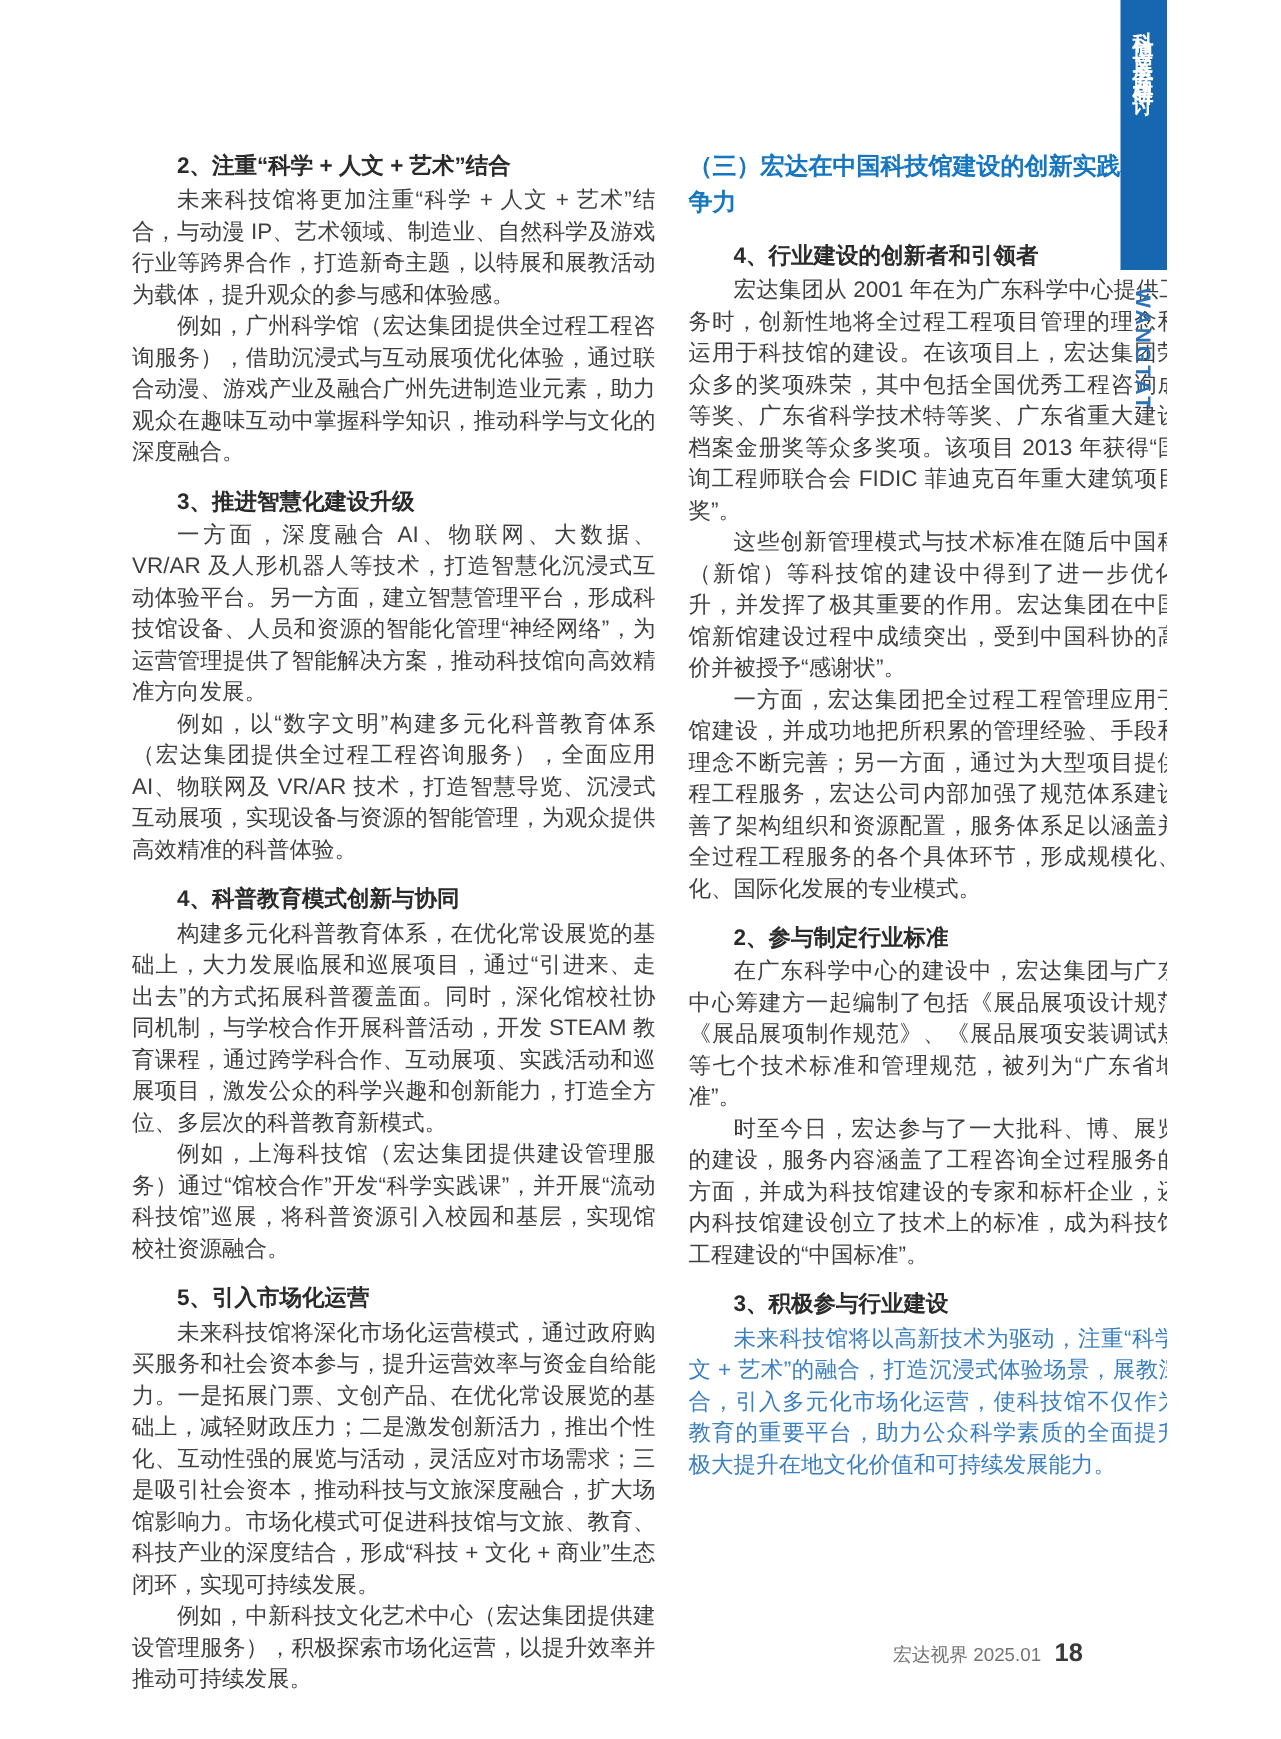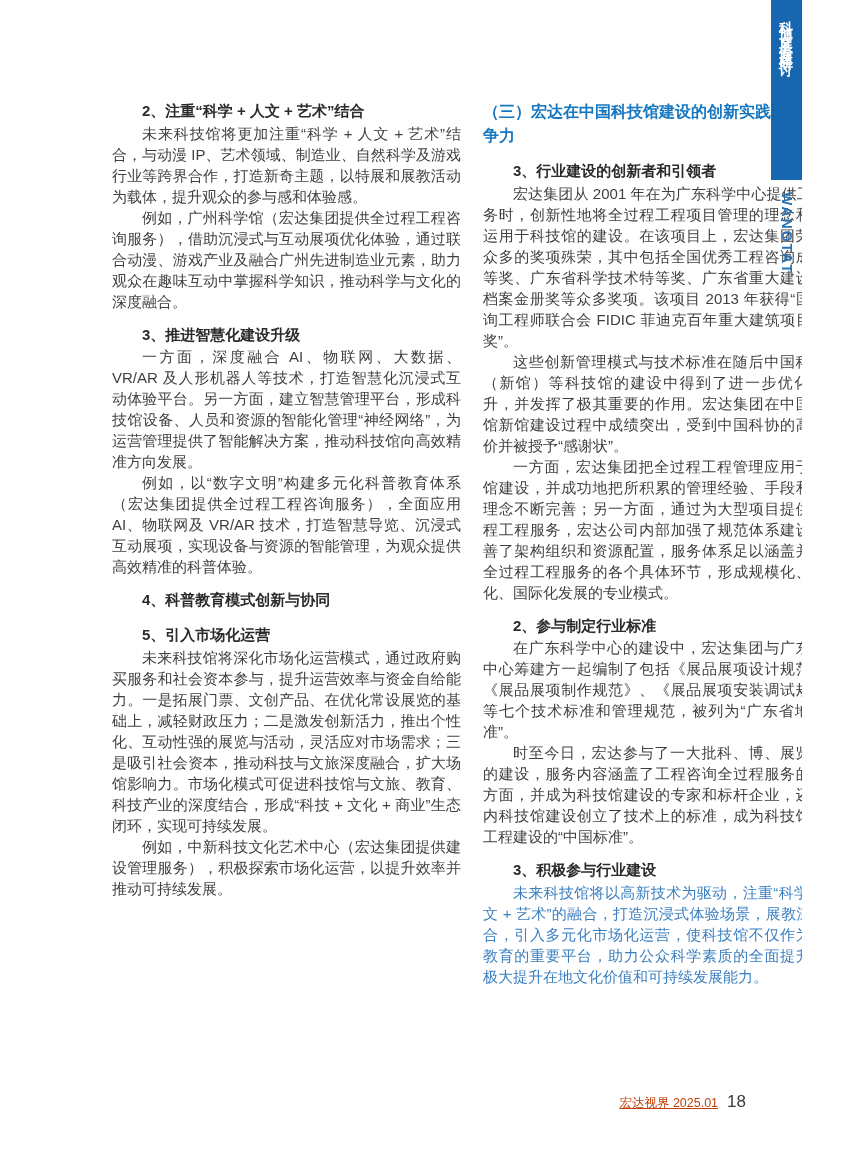--- a/index.html
+++ b/index.html
@@ -1,19 +1,18 @@
 <!DOCTYPE html>
 <html><head>
 <meta charset="utf-8">
 <style>
   html,body{margin:0;padding:0;background:#ffffff;}
   .page{
     position:relative;width:778px;height:1159px;background:#ffffff;overflow:hidden;
     font-family:"Liberation Sans","DejaVu Sans",sans-serif;
-    margin-left:24px;
   }
   .content{
     position:absolute;left:88px;top:100px;width:730px;
     display:flex;gap:22px;
   }
   .col-left{width:349px;}
   .col-right{width:359px;}
   .col p{
     margin:0;text-indent:2em;text-align:justify;
     font-size:15px;line-height:21px;color:#3f3f3f;
@@ -41,50 +40,52 @@
     display:flex;justify-content:center;align-items:flex-start;
   }
   .brand-vertical .vtext{
     writing-mode:vertical-rl;
     color:#2a72b5;font-size:14px;font-weight:700;letter-spacing:2px;
   }
   .footer{
     position:absolute;right:56px;top:1092px;
     display:flex;align-items:baseline;gap:9px;
   }
-  .footer .journal{font-size:12.5px;color:#c2410c;text-decoration:underline;}
-  .footer .pageno{font-size:17px;font-weight:400;color:#3a3a3a;}
+  .footer .journal{font-size:12.5px;color:#737373;}
+  .footer .pageno{font-size:17px;font-weight:700;color:#3a3a3a;}
 </style>
 </head>
 <body>
 
 <div class="page">
 
   <div class="content">
 
     <div class="col col-left">
       <h3 class="section-heading">2、注重“科学 + 人文 + 艺术”结合</h3>
       <p>未来科技馆将更加注重“科学 + 人文 + 艺术”结合，与动漫 IP、艺术领域、制造业、自然科学及游戏行业等跨界合作，打造新奇主题，以特展和展教活动为载体，提升观众的参与感和体验感。</p>
       <p>例如，广州科学馆（宏达集团提供全过程工程咨询服务），借助沉浸式与互动展项优化体验，通过联合动漫、游戏产业及融合广州先进制造业元素，助力观众在趣味互动中掌握科学知识，推动科学与文化的深度融合。</p>
 
       <h3 class="section-heading">3、推进智慧化建设升级</h3>
       <p>一方面，深度融合 AI、物联网、大数据、VR/AR 及人形机器人等技术，打造智慧化沉浸式互动体验平台。另一方面，建立智慧管理平台，形成科技馆设备、人员和资源的智能化管理“神经网络”，为运营管理提供了智能解决方案，推动科技馆向高效精准方向发展。</p>
       <p>例如，以“数字文明”构建多元化科普教育体系（宏达集团提供全过程工程咨询服务），全面应用 AI、物联网及 VR/AR 技术，打造智慧导览、沉浸式互动展项，实现设备与资源的智能管理，为观众提供高效精准的科普体验。</p>
 
       <h3 class="section-heading">4、科普教育模式创新与协同</h3>
+      <p>构建多元化科普教育体系，在优化常设展览的基础上，大力发展临展和巡展项目，通过“引进来、走出去”的方式拓展科普覆盖面。同时，深化馆校社协同机制，与学校合作开展科普活动，开发 STEAM 教育课程，通过跨学科合作、互动展项、实践活动和巡展项目，激发公众的科学兴趣和创新能力，打造全方位、多层次的科普教育新模式。</p>
+      <p>例如，上海科技馆（宏达集团提供建设管理服务）通过“馆校合作”开发“科学实践课”，并开展“流动科技馆”巡展，将科普资源引入校园和基层，实现馆校社资源融合。</p>
 
       <h3 class="section-heading">5、引入市场化运营</h3>
       <p>未来科技馆将深化市场化运营模式，通过政府购买服务和社会资本参与，提升运营效率与资金自给能力。一是拓展门票、文创产品、在优化常设展览的基础上，减轻财政压力；二是激发创新活力，推出个性化、互动性强的展览与活动，灵活应对市场需求；三是吸引社会资本，推动科技与文旅深度融合，扩大场馆影响力。市场化模式可促进科技馆与文旅、教育、科技产业的深度结合，形成“科技 + 文化 + 商业”生态闭环，实现可持续发展。</p>
       <p>例如，中新科技文化艺术中心（宏达集团提供建设管理服务），积极探索市场化运营，以提升效率并推动可持续发展。</p>
     </div>
 
     <div class="col col-right">
       <h2 class="main-heading">（三）宏达在中国科技馆建设的创新实践和优势竞争力</h2>
 
-      <h3 class="section-heading">3、行业建设的创新者和引领者</h3>
+      <h3 class="section-heading">4、行业建设的创新者和引领者</h3>
       <p>宏达集团从 2001 年在为广东科学中心提供工程服务时，创新性地将全过程工程项目管理的理念和经验运用于科技馆的建设。在该项目上，宏达集团荣获了众多的奖项殊荣，其中包括全国优秀工程咨询成果一等奖、广东省科学技术特等奖、广东省重大建设项目档案金册奖等众多奖项。该项目 2013 年获得“国际咨询工程师联合会 FIDIC 菲迪克百年重大建筑项目杰出奖”。</p>
       <p>这些创新管理模式与技术标准在随后中国科技馆（新馆）等科技馆的建设中得到了进一步优化和提升，并发挥了极其重要的作用。宏达集团在中国科技馆新馆建设过程中成绩突出，受到中国科协的高度评价并被授予“感谢状”。</p>
       <p>一方面，宏达集团把全过程工程管理应用于科技馆建设，并成功地把所积累的管理经验、手段和服务理念不断完善；另一方面，通过为大型项目提供全过程工程服务，宏达公司内部加强了规范体系建设，完善了架构组织和资源配置，服务体系足以涵盖并驾驭全过程工程服务的各个具体环节，形成规模化、品牌化、国际化发展的专业模式。</p>
 
       <h3 class="section-heading">2、参与制定行业标准</h3>
       <p>在广东科学中心的建设中，宏达集团与广东科学中心筹建方一起编制了包括《展品展项设计规范》、《展品展项制作规范》、《展品展项安装调试规范》等七个技术标准和管理规范，被列为“广东省地方标准”。</p>
       <p>时至今日，宏达参与了一大批科、博、展览工程的建设，服务内容涵盖了工程咨询全过程服务的各个方面，并成为科技馆建设的专家和标杆企业，还为国内科技馆建设创立了技术上的标准，成为科技馆展项工程建设的“中国标准”。</p>
 
       <h3 class="section-heading">3、积极参与行业建设</h3>
 

